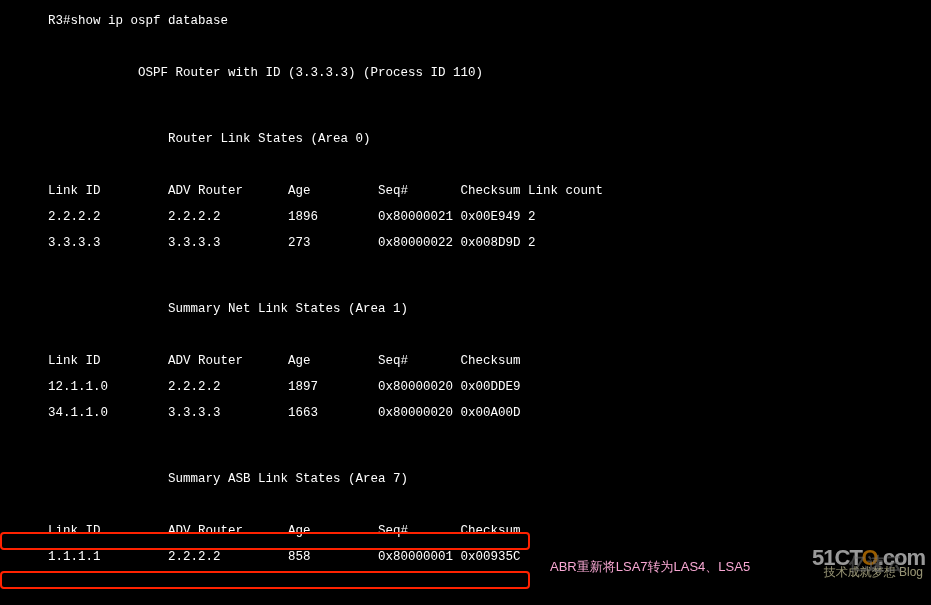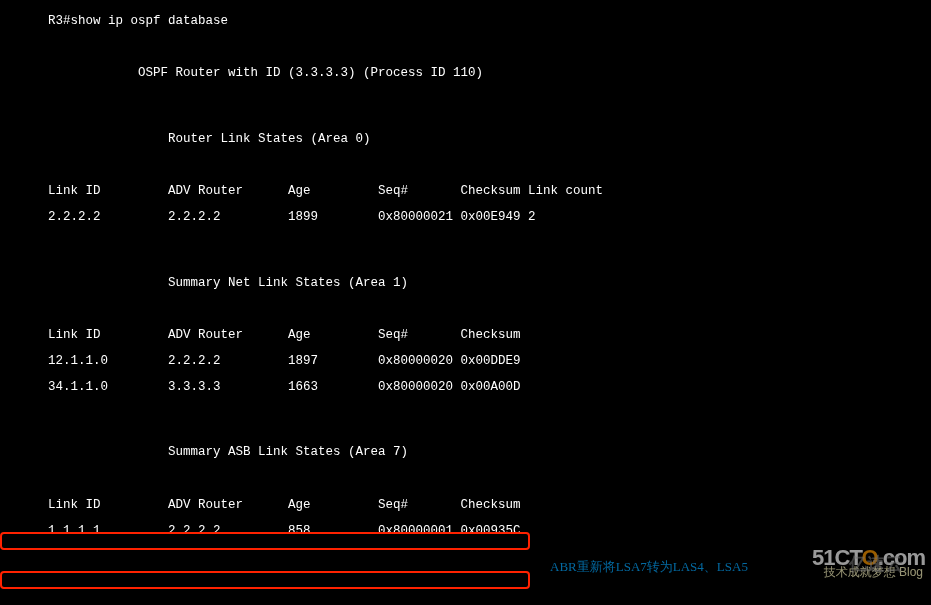--- a/index.html
+++ b/index.html
@@ -24,22 +24,22 @@
   .row { display: block; height: 13px; margin-left: 48px; }
   .rbox {
     position: absolute;
     border: 2px solid #f20;
     border-radius: 4px;
     background: transparent;
     pointer-events: none;
   }
   .anno {
     position: absolute;
-    color: #0369a1;
-    font-family: Liberation Serif, serif;
+    color: #f9a8d4;
+    font-family: Liberation Sans, sans-serif;
     font-size: 13px;
   }
   .wm-img {
     position: absolute;
     right: 6px;
     bottom: 36px;
     font-family: Arial, sans-serif;
     font-weight: 700;
     font-size: 22px;
     color: #fff;
@@ -62,21 +62,22 @@
 
 <div class="terminal">
 <span class="row"><span>R3#</span><span>show ip ospf database</span></span>
 <span class="row"></span>
 <span class="row">            OSPF Router with ID (3.3.3.3) (Process ID 110)</span>
 <span class="row"></span>
 
 <span class="row">                Router Link States (Area 0)</span>
 <span class="row"></span>
 <span class="row">Link ID         ADV Router      Age         Seq#       Checksum Link count</span>
-<span class="row">2.2.2.2         2.2.2.2         1899        0x80000021 0x00E949 2</span>
+<span class="row">2.2.2.2         2.2.2.2         1896        0x80000021 0x00E949 2</span>
+<span class="row">3.3.3.3         3.3.3.3         273         0x80000022 0x008D9D 2</span>
 <span class="row"></span>
 
 <span class="row">                Summary Net Link States (Area 1)</span>
 <span class="row"></span>
 <span class="row">Link ID         ADV Router      Age         Seq#       Checksum</span>
 <span class="row">12.1.1.0        2.2.2.2         1897        0x80000020 0x00DDE9</span>
 <span class="row">34.1.1.0        3.3.3.3         1663        0x80000020 0x00A00D</span>
 <span class="row"></span>
 
 <span class="row">                Summary ASB Link States (Area 7)</span>

